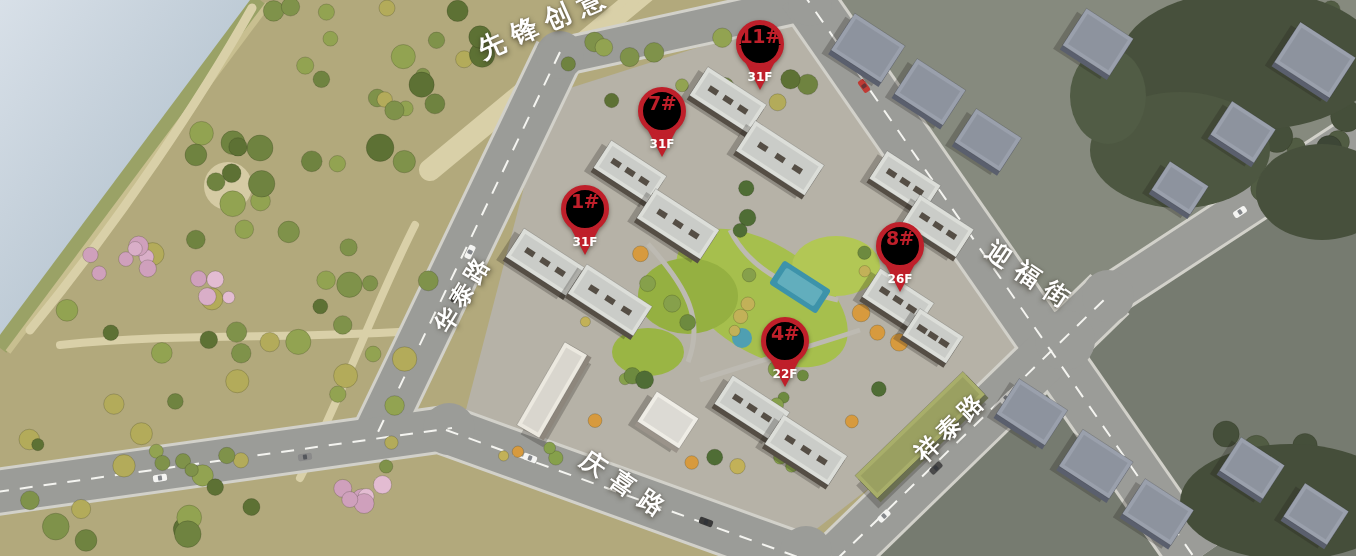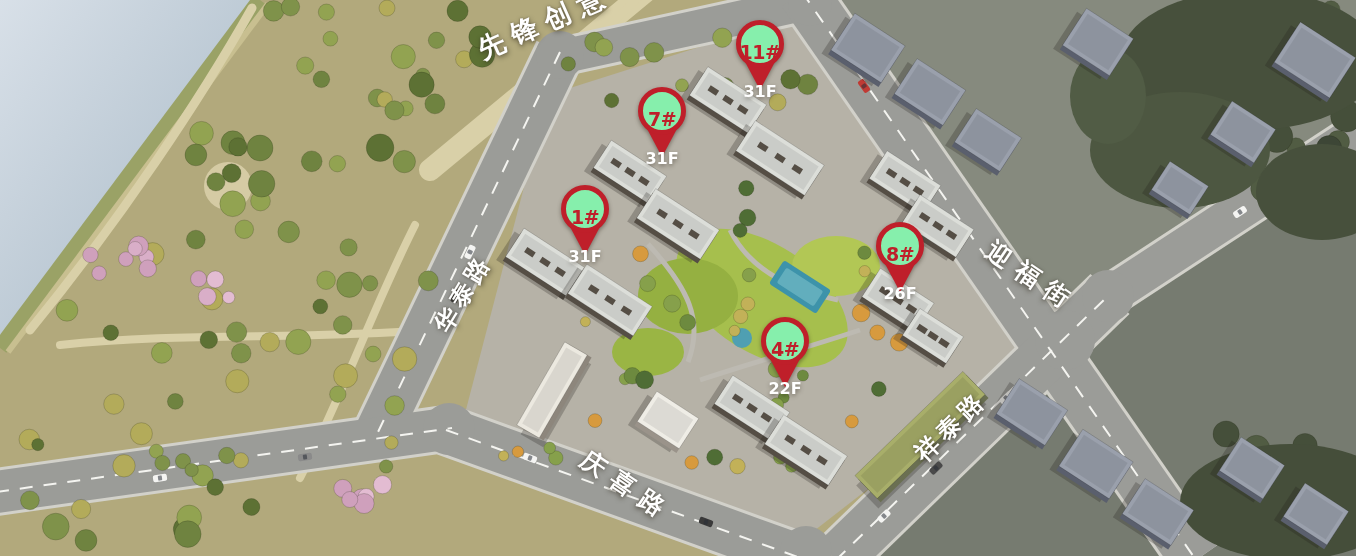--- a/index.html
+++ b/index.html
@@ -21,30 +21,30 @@
     filter:drop-shadow(0 2px 2px rgba(40,30,20,.45));
   }
   .pin-tail{
     position:absolute;left:50%;top:38px;transform:translateX(-50%);
     width:0;height:0;border-left:17px solid transparent;border-right:17px solid transparent;
     border-top:32px solid var(--pin-red,#bf1f2a);
   }
   .pin-head{
     position:absolute;left:50%;top:0;transform:translateX(-50%);
     width:48px;height:48px;box-sizing:border-box;border-radius:50%;
-    background:#86efac;border:5px solid var(--pin-red,#bf1f2a);
-    display:flex;align-items:flex-end;justify-content:center;z-index:2;
+    background:#000000;border:5px solid var(--pin-red,#bf1f2a);
+    display:flex;align-items:flex-start;justify-content:center;z-index:2;text-decoration:underline;
   }
   .pin-num{
     color:var(--pin-red,#bf1f2a);font-weight:bold;font-size:19px;letter-spacing:-0.5px;
     font-family:"DejaVu Sans",sans-serif;
   }
   .pin-floor{
-    position:absolute;left:0;right:0;top:62px;text-align:center;z-index:3;
-    color:#fff;font-weight:bold;font-size:16px;font-family:"DejaVu Sans",sans-serif;
+    position:absolute;left:0;right:0;top:50px;text-align:center;z-index:3;
+    color:#fff;font-weight:bold;font-size:12px;font-family:"DejaVu Sans",sans-serif;
   }
   .pin.variant-circle .pin-num{transform:translateY(-5px);font-size:17px;}
   .pin.variant-circle .pin-floor{top:28px;color:var(--pin-red,#bf1f2a);font-size:10.5px;}
 </style>
 </head>
 <body>
 
 <div class="scene">
 
   <svg id="scene-svg" width="1356" height="556" viewBox="0 0 1356 556">

